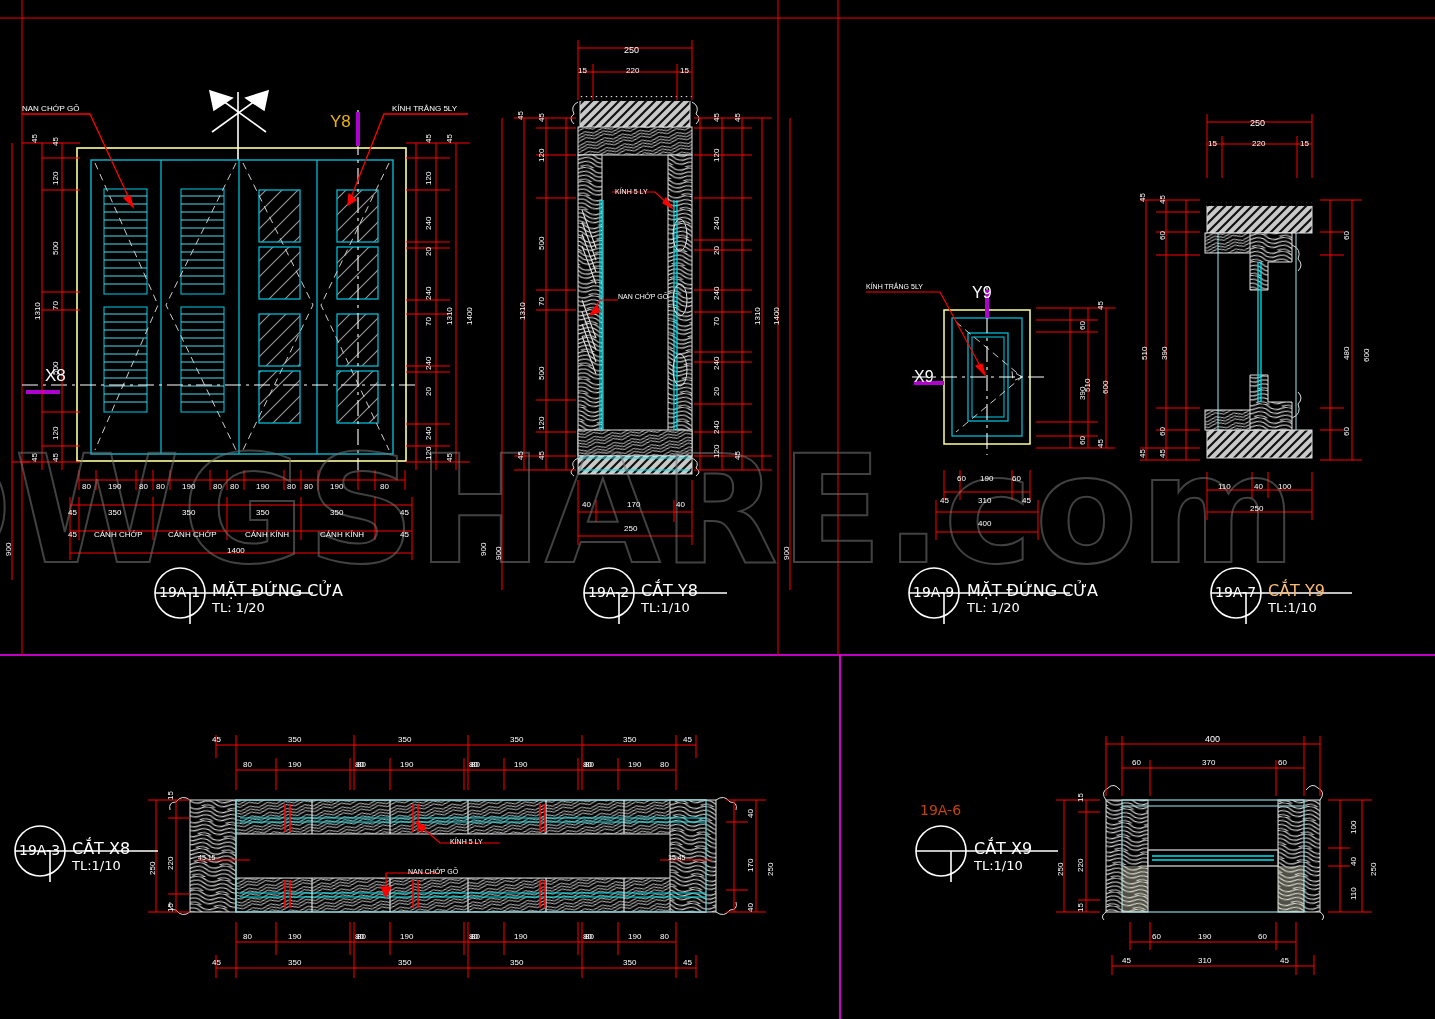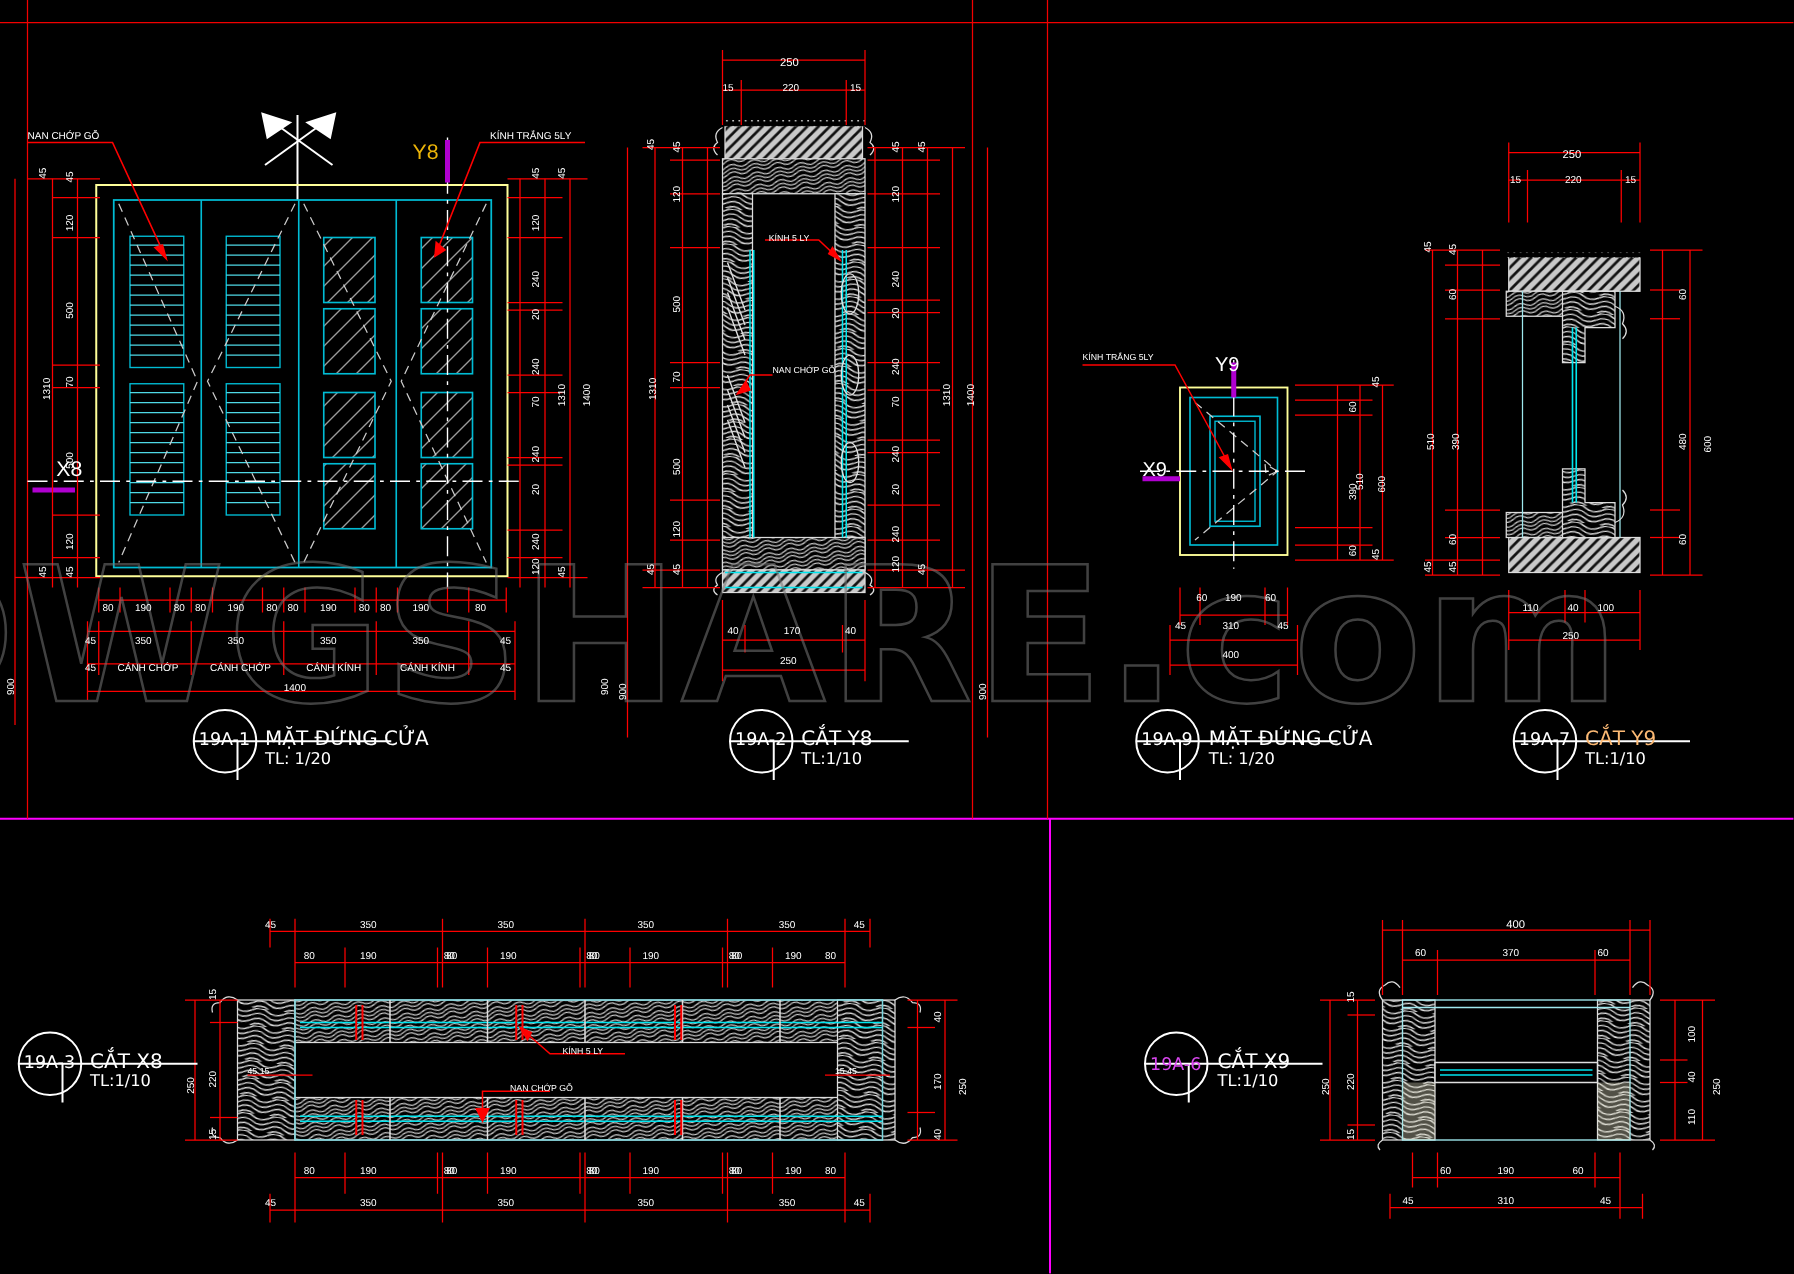--- a/index.html
+++ b/index.html
@@ -926,18 +926,18 @@
   <div style="position:absolute;left:1349px;top:900px;font-size:8px;color:#fff;transform:rotate(-90deg);transform-origin:left top;">110</div>
   <div style="position:absolute;left:1369px;top:876px;font-size:8px;color:#fff;transform:rotate(-90deg);transform-origin:left top;">250</div>
 
   <div style="position:absolute;left:1152px;top:932px;font-size:8px;color:#fff;">60</div>
   <div style="position:absolute;left:1198px;top:932px;font-size:8px;color:#fff;">190</div>
   <div style="position:absolute;left:1258px;top:932px;font-size:8px;color:#fff;">60</div>
   <div style="position:absolute;left:1122px;top:956px;font-size:8px;color:#fff;">45</div>
   <div style="position:absolute;left:1198px;top:956px;font-size:8px;color:#fff;">310</div>
   <div style="position:absolute;left:1280px;top:956px;font-size:8px;color:#fff;">45</div>
 
-  <div class="ttl" style="position:absolute;left:920px;top:844px;font-size:14px;color:#d946ef;text-align:center;">19A-6</div>
+  <div class="ttl" style="position:absolute;left:920px;top:802px;font-size:14px;color:#c2410c;text-align:center;">19A-6</div>
   <div class="ttl" style="position:absolute;left:974px;top:839px;font-size:16px;color:#fff;">CẮT X9</div>
   <div class="ttl" style="position:absolute;left:974px;top:858px;font-size:13px;color:#fff;">TL:1/10</div>
 </div>
 
 </div>
 
 </body></html>

